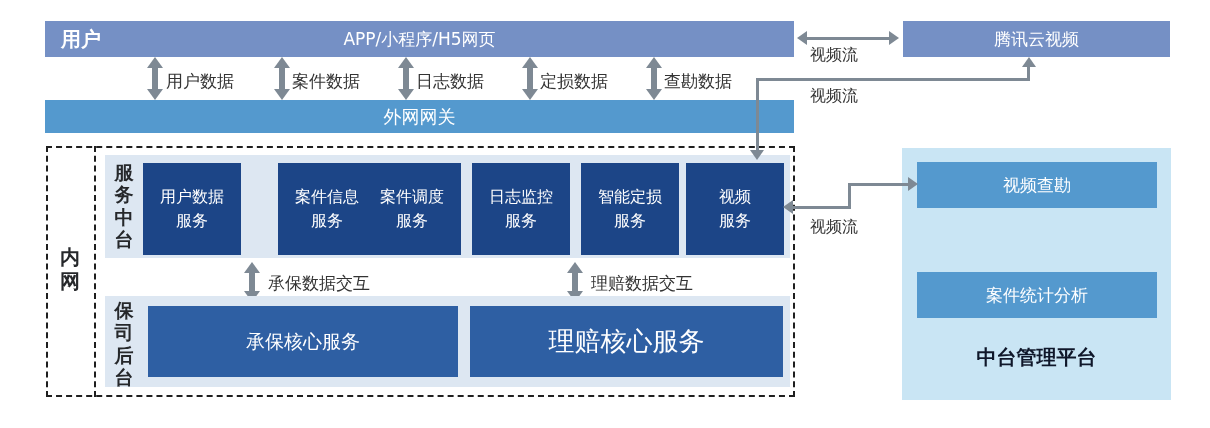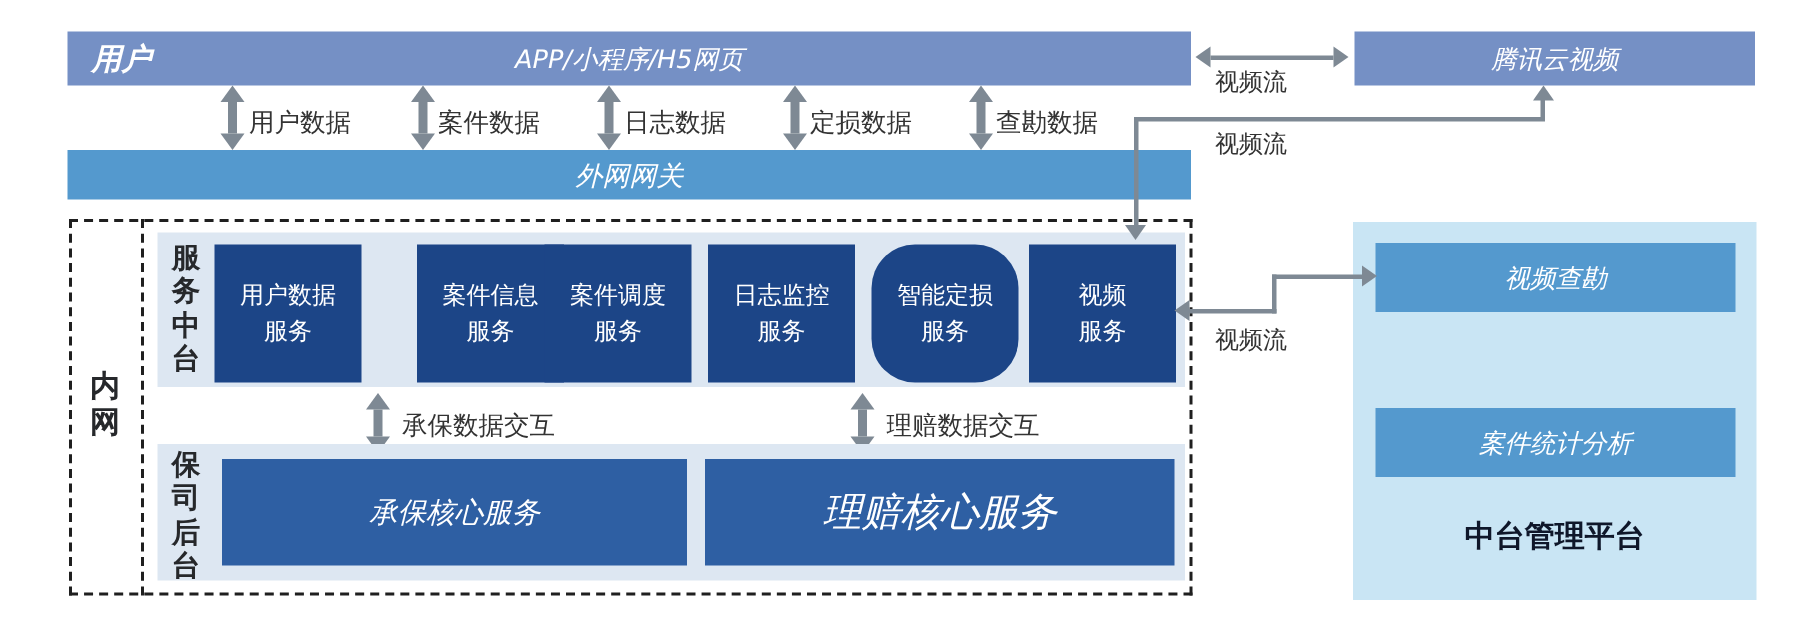--- a/index.html
+++ b/index.html
@@ -5,21 +5,20 @@
   html,body{margin:0;padding:0;background:#ffffff;}
   .canvas{
     position:relative;width:1210px;height:428px;background:#ffffff;
     font-family:"DejaVu Sans","Liberation Sans",sans-serif;color:#333;
     overflow:hidden;
   }
   .abs{position:absolute;}
   .bar{
     position:absolute;display:flex;align-items:center;justify-content:center;
     color:#fff;
-    font-style:italic;
   }
   .periwinkle{background:#7590C5;}
   .bright{background:#5499CE;}
   .navy{background:#1C4587;}
   .mid{background:#2E5FA3;}
   .panel-light{background:#DDE7F2;}
   .panel-cyan{background:#C9E5F4;}
   .vlabel{
     position:absolute;font-weight:bold;color:#26282B;text-align:center;
     white-space:pre-line;line-height:1.18;
@@ -121,21 +120,21 @@
 台</div>
 
   <div class="svc-box navy" style="left:143px;top:163px;width:98px;height:92px;">用户数据
 服务</div>
   <div class="svc-box navy" style="left:254px;top:163px;width:98px;height:92px;margin-left:24px;">案件信息
 服务</div>
   <div class="svc-box navy" style="left:363px;top:163px;width:98px;height:92px;">案件调度
 服务</div>
   <div class="svc-box navy" style="left:472px;top:163px;width:98px;height:92px;">日志监控
 服务</div>
-  <div class="svc-box navy" style="left:581px;top:163px;width:98px;height:92px;border-radius:29px;">智能定损
+  <div class="svc-box navy" style="left:581px;top:163px;width:98px;height:92px;">智能定损
 服务</div>
   <div class="svc-box navy" style="left:686px;top:163px;width:98px;height:92px;">视频
 服务</div>
 
   <div class="varrow" style="left:244px;top:262px;height:40px;">
     <div class="tri-up"></div>
       <div class="shaft"></div>
       <div class="tri-down"></div>
     </div>
   <div class="flow-label" style="left:268px;top:272px;">承保数据交互</div>

